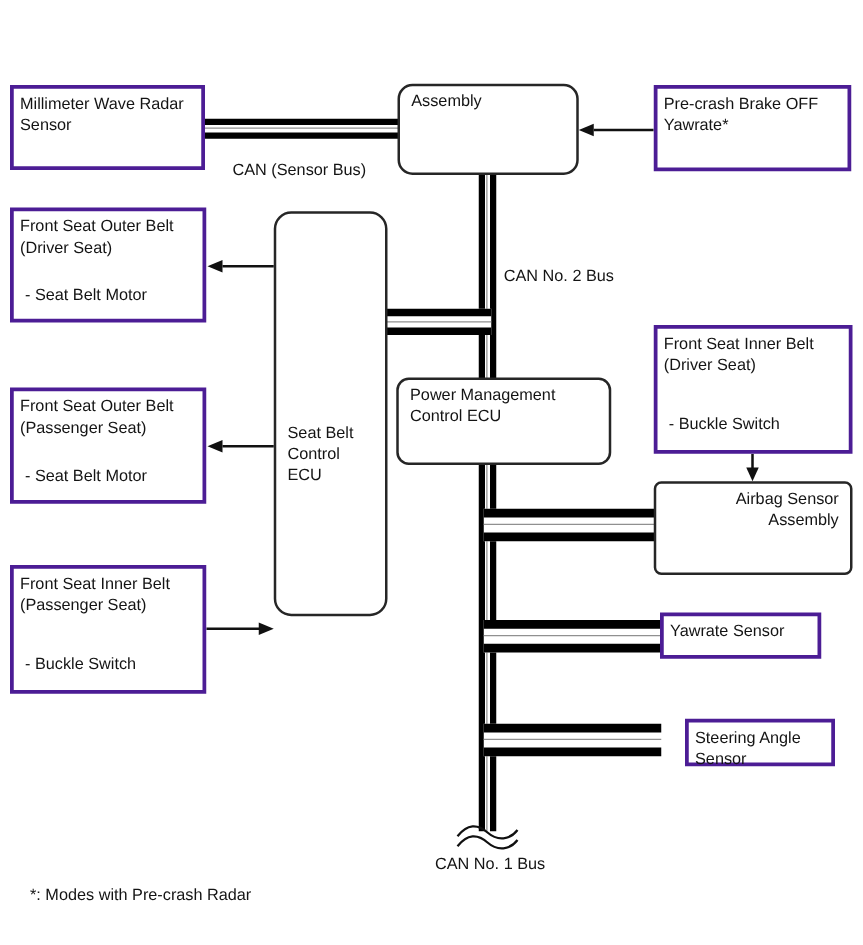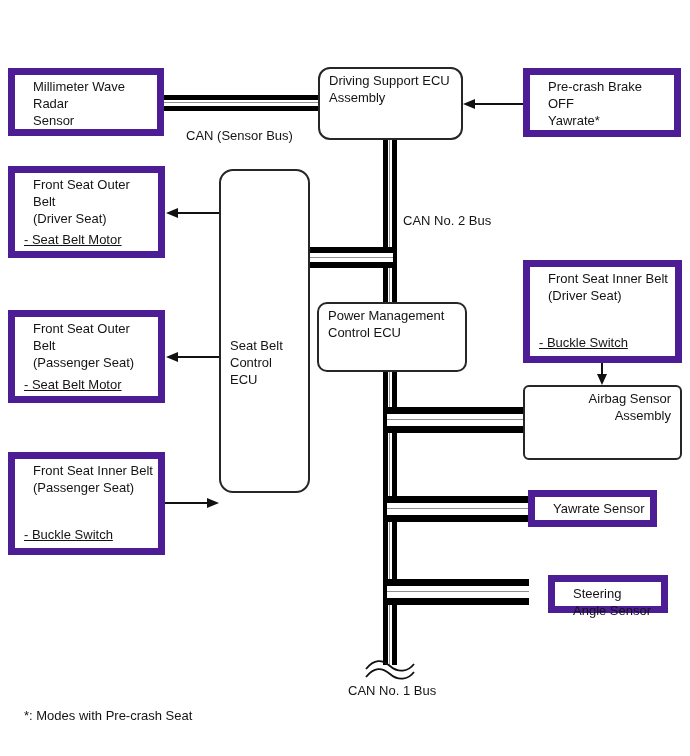--- a/index.html
+++ b/index.html
@@ -13,34 +13,34 @@
     color:#141414;
     overflow:hidden;
   }
   
   .box{
     position:absolute;
     background:#ffffff;
     box-sizing:border-box;
     z-index:5;
   }
-  .rect{border:7px solid #4c1d95;padding-left:13px;}
+  .rect{border:3px solid #4c1d95;}
   .round{border:2px solid #262626;border-radius:12px;}
   .box .pad{padding:3px 5px 0 5px;}
   .round .pad{padding:3px 9px 0 9px;}
-  .box .sub{position:absolute;left:9px;white-space:pre;text-decoration:underline;}
+  .box .sub{position:absolute;left:9px;white-space:pre;}
   
   .b-radar        {left:8px;  top:68px;  width:156px; height:68px;}
   .b-driving      {left:318px;top:67px;  width:145px; height:73px;}
   .b-precrash     {left:523px;top:68px;  width:158px; height:69px;}
   .b-outer-driver {left:8px;  top:166px; width:157px; height:92px;}
   .b-outer-pass   {left:8px;  top:310px; width:157px; height:93px;}
   .b-inner-pass   {left:8px;  top:452px; width:157px; height:103px;}
   .b-seatbelt     {left:219px;top:169px; width:91px;  height:324px;border-radius:14px;}
-  .b-power        {left:317px;top:302px; width:150px; height:70px;border-radius:10px;}
+  .b-power        {left:317px;top:302px; width:172px; height:70px;border-radius:10px;}
   .b-inner-driver {left:523px;top:260px; width:159px; height:103px;}
   .b-airbag       {left:523px;top:385px; width:159px; height:75px;border-radius:6px;text-align:right;}
   .b-yawrate      {left:528px;top:490px; width:129px; height:37px;}
   .b-steering     {left:548px;top:575px; width:120px; height:38px;}
   .b-seatbelt .pad{position:absolute;top:163px;left:0;}
   
   .pipe{position:absolute;background:#ffffff;box-sizing:border-box;}
   .hpipe{border-top:5px solid #000;border-bottom:5px solid #000;z-index:3;}
   .hpipe .mid{position:absolute;left:0;right:0;top:50%;height:1px;margin-top:-1px;background:#909090;}
   .vpipe{border-left:5px solid #000;border-right:5px solid #000;z-index:2;}
@@ -114,21 +114,20 @@
 
   <div class="box rect b-radar">
     <div class="pad">
       <div>Millimeter Wave Radar</div>
       <div>Sensor</div>
     </div>
   </div>
 
   <div class="box round b-driving">
     <div class="pad">
-      <div>Driving Support ECU</div>
       <div>Assembly</div>
     </div>
   </div>
 
   <div class="box rect b-precrash">
     <div class="pad">
       <div>Pre-crash Brake OFF</div>
       <div>Yawrate*</div>
     </div>
   </div>
@@ -193,15 +192,15 @@
 
   <div class="box rect b-steering">
     <div class="pad">
       <div>Steering Angle Sensor</div>
     </div>
   </div>
 
   <div class="lbl l-sensor">CAN (Sensor Bus)</div>
   <div class="lbl l-can2">CAN No. 2 Bus</div>
   <div class="lbl l-can1">CAN No. 1 Bus</div>
-  <div class="lbl l-footnote">*: Modes with Pre-crash Seat</div>
+  <div class="lbl l-footnote">*: Modes with Pre-crash Radar</div>
 
 </div>
 
 </body></html>

